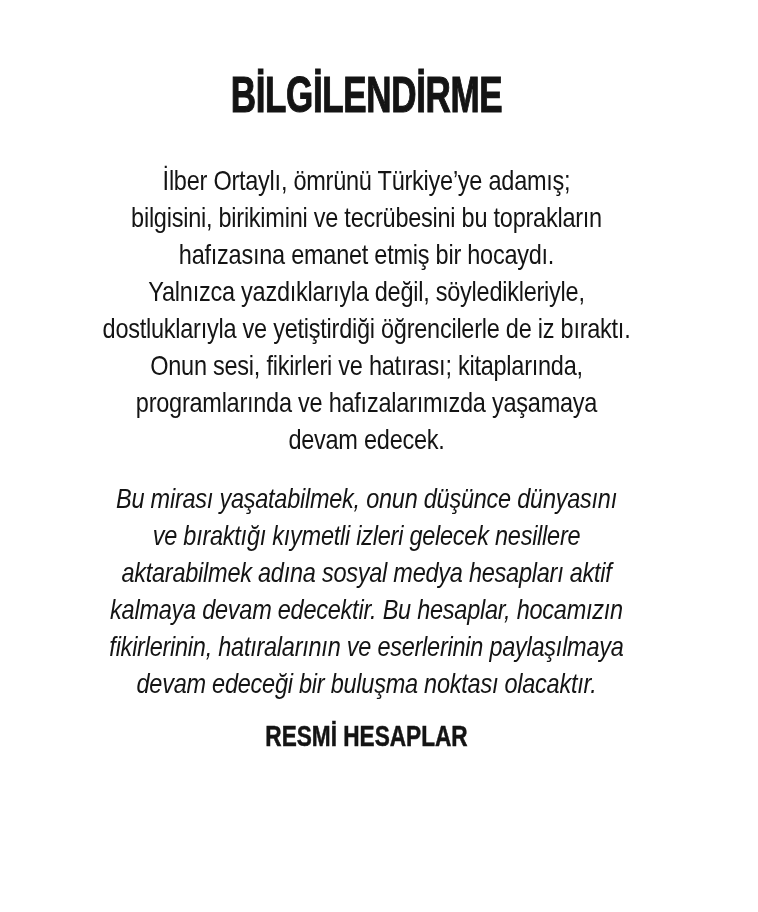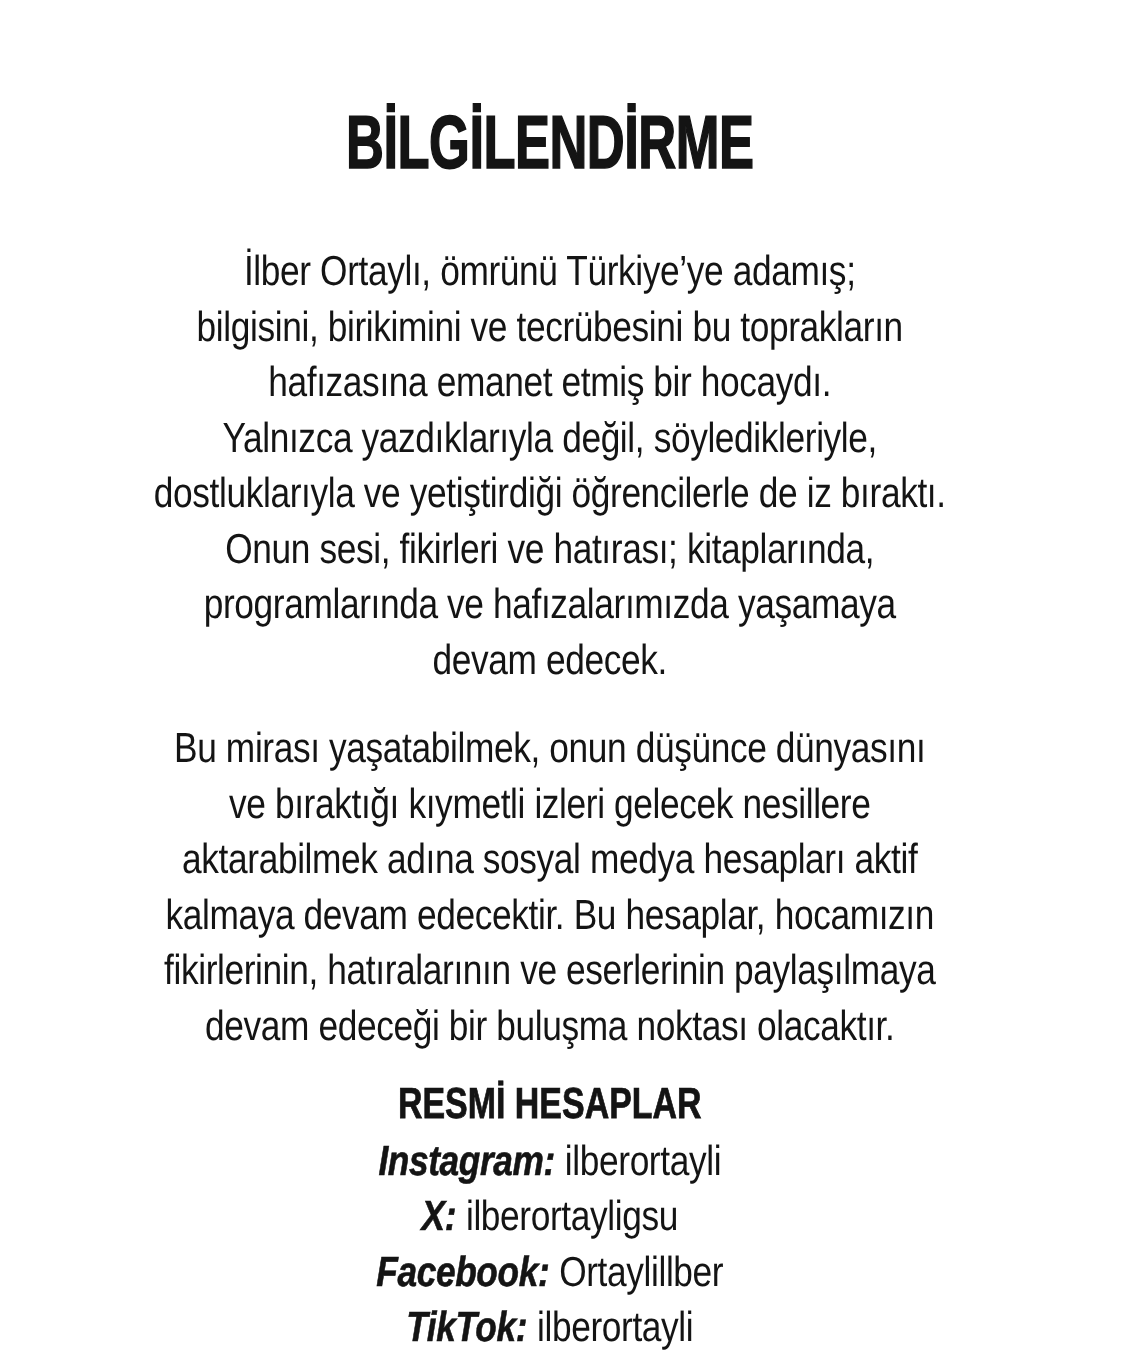--- a/index.html
+++ b/index.html
@@ -28,21 +28,21 @@
     white-space: nowrap;
     transform: scaleX(0.70);
     transform-origin: 50% 50%;
     letter-spacing: -0.5px;
     -webkit-text-stroke: 1.1px #141414;
   }
   .para {
     margin: 16px;
   }
   .para1 { margin-top: 40px; }
-  .para2 { margin-top: 22px; }
+  .para2 { margin-top: 22px; font-style: italic; }
   .line {
     font-size: 28px;
     line-height: 37px;
     text-align: center;
     white-space: nowrap;
     transform: scaleX(0.84);
     transform-origin: 50% 50%;
     letter-spacing: -0.3px;
   }
   .accounts-heading {
@@ -86,28 +86,14 @@
     <div class="line">Bu mirası yaşatabilmek, onun düşünce dünyasını</div>
     <div class="line">ve bıraktığı kıymetli izleri gelecek nesillere</div>
     <div class="line">aktarabilmek adına sosyal medya hesapları aktif</div>
     <div class="line">kalmaya devam edecektir. Bu hesaplar, hocamızın</div>
     <div class="line">fikirlerinin, hatıralarının ve eserlerinin paylaşılmaya</div>
     <div class="line">devam edeceği bir buluşma noktası olacaktır.</div>
   </div>
 
   <div class="accounts-heading">RESMİ HESAPLAR</div>
 
-  <div class="accounts">
-    <div class="line">
-      <span class="platform">Instagram:</span><span class="handle">ilberortayli</span>
-    </div>
-    <div class="line">
-      <span class="platform">X:</span><span class="handle">ilberortayligsu</span>
-    </div>
-    <div class="line">
-      <span class="platform">Facebook:</span><span class="handle">Ortaylillber</span>
-    </div>
-    <div class="line">
-      <span class="platform">TikTok:</span><span class="handle">ilberortayli</span>
-    </div>
-  </div>
 
 </div>
 
 </body></html>

